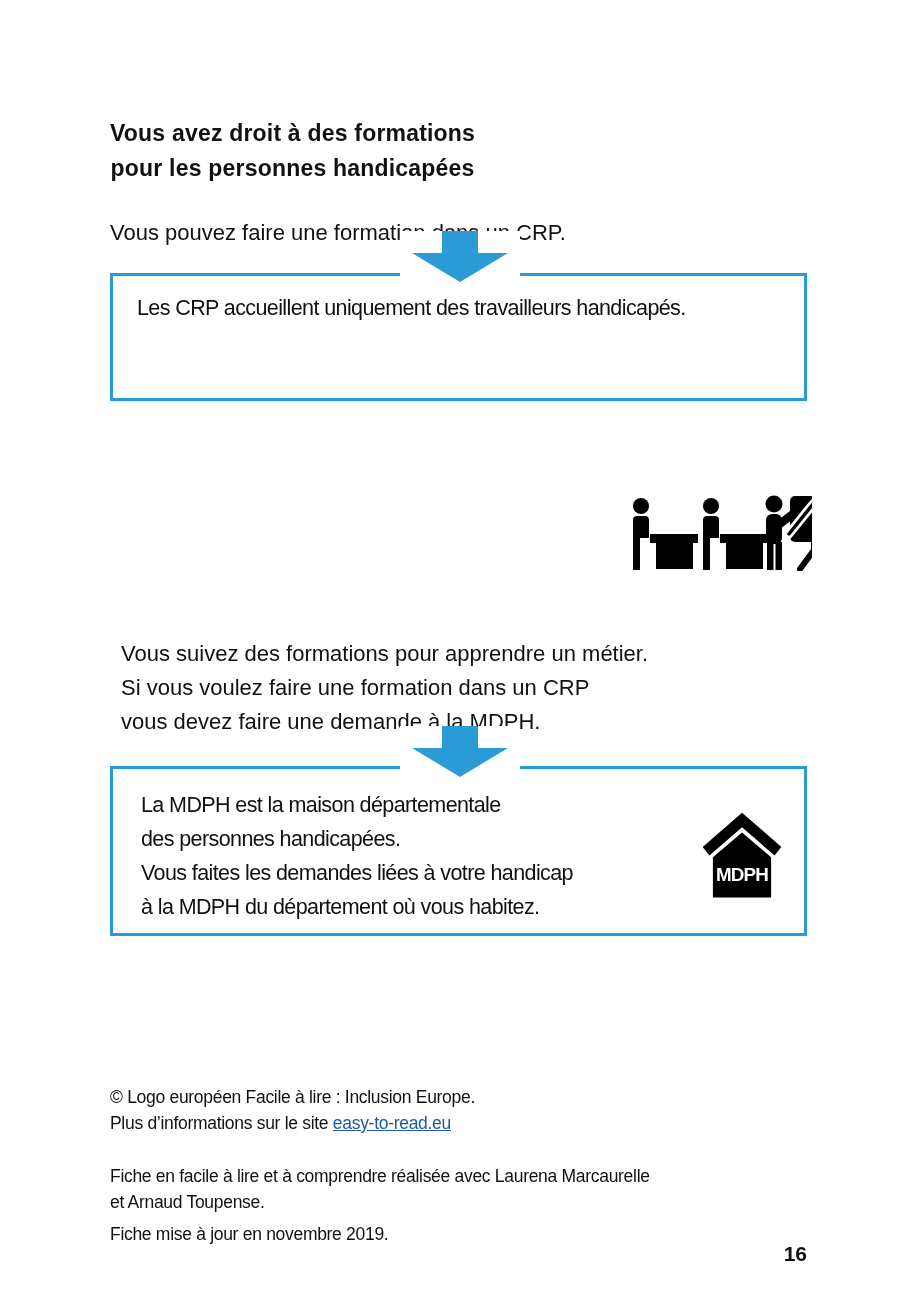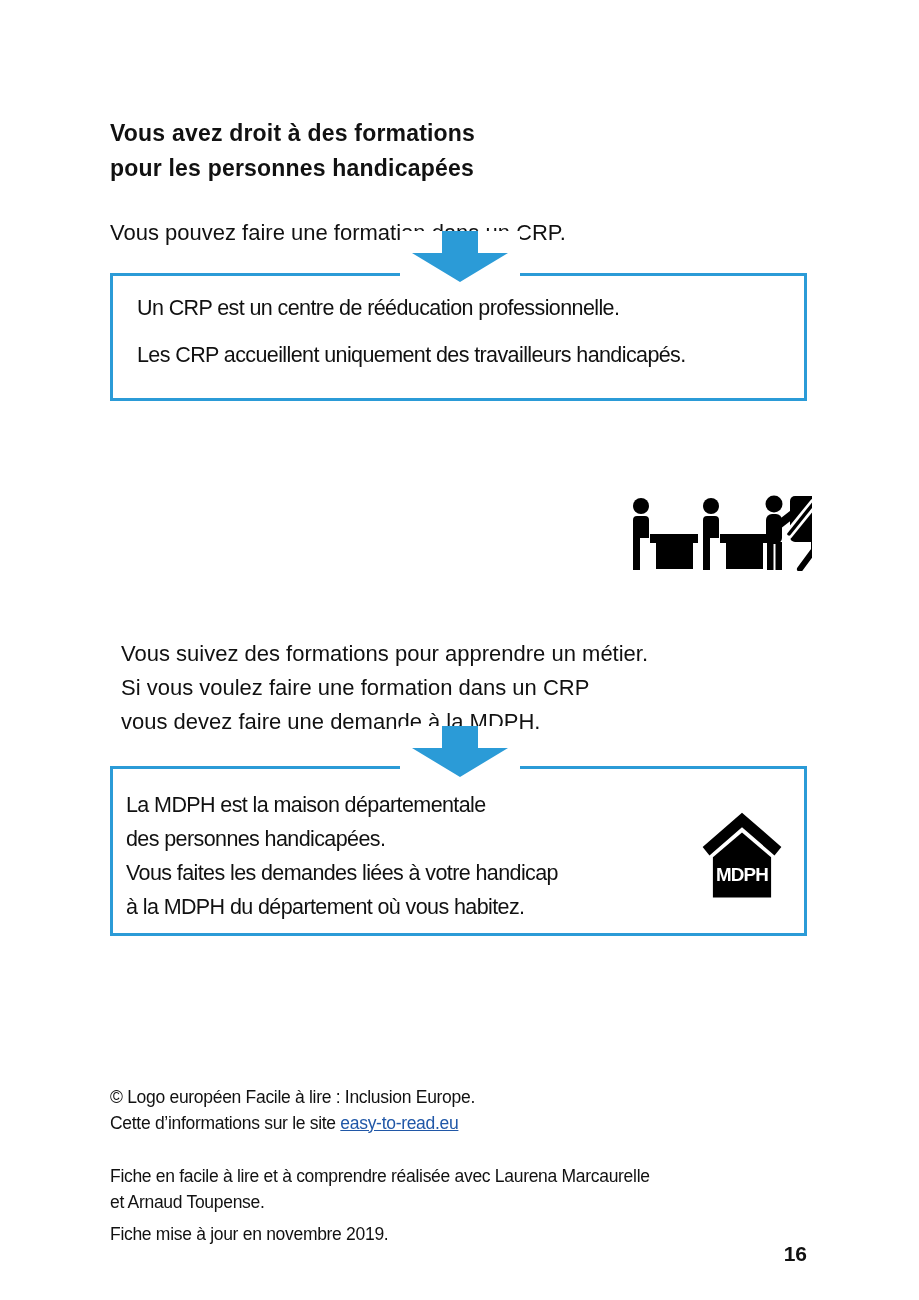--- a/index.html
+++ b/index.html
@@ -17,20 +17,21 @@
     color:var(--ink);
     overflow:hidden;
   }
   .abs{position:absolute;}
   .pre{white-space:pre-line;}
 
   .heading{
     left:110px;top:101px;
     font-size:23px;font-weight:bold;line-height:35px;
     letter-spacing:0.2px;
+    text-align:center;
   }
   .body-text{font-size:22px;line-height:34px;}
   .intro{left:110px;top:194px;}
   .para2{left:110px;top:422px;}
   .para3{left:110px;top:615px;margin-left:11px;}
 
   .arrow-wrap{
     left:50%;transform:translateX(-50%);
     z-index:3;background:#ffffff;
     padding:0 12px 0 12px;
@@ -40,21 +41,21 @@
   .arrow2{top:726px;}
 
   .info-box{
     left:110px;width:697px;
     border:3px solid var(--accent);
     box-sizing:border-box;
     background:#ffffff;
     z-index:1;
   }
   .box1{top:273px;height:128px;padding:15px 20px 0 24px;}
-  .box2{top:766px;height:170px;padding:19px 20px 0 13px;}
+  .box2{top:766px;height:170px;padding:19px 20px 0 28px;}
   .box-text{
     font-size:21.5px;line-height:34px;
     letter-spacing:-0.6px;
   }
   .box1 p{margin:0 0 13px 0;}
   .box2 .lines{margin:0;}
 
   .classroom-icon{left:628px;top:493px;line-height:0;}
   .mdph-icon{position:absolute;right:19px;top:42px;line-height:0;}
 
@@ -87,21 +88,20 @@
 
   <p class="abs body-text intro">Vous pouvez faire une formation dans un CRP.</p>
 
   <div class="abs arrow-wrap arrow1">
     <svg width="96" height="51" viewBox="0 0 96 51" aria-hidden="true">
       <path d="M30 0 h36 v22 h30 L48 51 L0 22 h30 Z" fill="#2B9BD7"></path>
     </svg>
   </div>
 
   <div class="abs info-box box1">
-    <p class="box-text">Un CRP est un centre de rééducation professionnelle.</p>
     <p class="box-text">Les CRP accueillent uniquement des travailleurs handicapés.</p>
   </div>
 
 
   <div class="abs classroom-icon">
     <svg width="184" height="78" viewBox="0 0 184 78" aria-hidden="true">
       <g fill="#000">
 
         <circle cx="13" cy="13" r="8"></circle>
         <path d="M5 27 q0-4 4-4 h8 q4 0 4 4 v18 h-9 v32 h-7 Z"></path>
@@ -150,21 +150,21 @@
         <path d="M50 2 L96 42 L88 52 L50 19 L12 52 L4 42 Z" fill="#000"></path>
         <path d="M50 25 L84 54 L84 101 L16 101 L16 54 Z" fill="#000"></path>
         <text x="50" y="82" text-anchor="middle" fill="#fff" font-family="Liberation Sans, DejaVu Sans, sans-serif" font-size="22" font-weight="bold" letter-spacing="-1">MDPH</text>
       </svg>
     </div>
   </div>
 
 
   <p class="abs small-text logo-block">
     <span>© Logo européen Facile à lire : Inclusion Europe.</span><br>
-    <span>Cette d’informations sur le site </span><a class="link" href="#">easy-to-read.eu</a>
+    <span>Plus d’informations sur le site </span><a class="link" href="#">easy-to-read.eu</a>
   </p>
 
   <p class="abs small-text credits pre">Fiche en facile à lire et à comprendre réalisée avec Laurena Marcaurelle
 et Arnaud Toupense.</p>
 
   <p class="abs small-text updated">Fiche mise à jour en novembre 2019.</p>
 
   <div class="abs page-number">16</div>
 
 </div>

